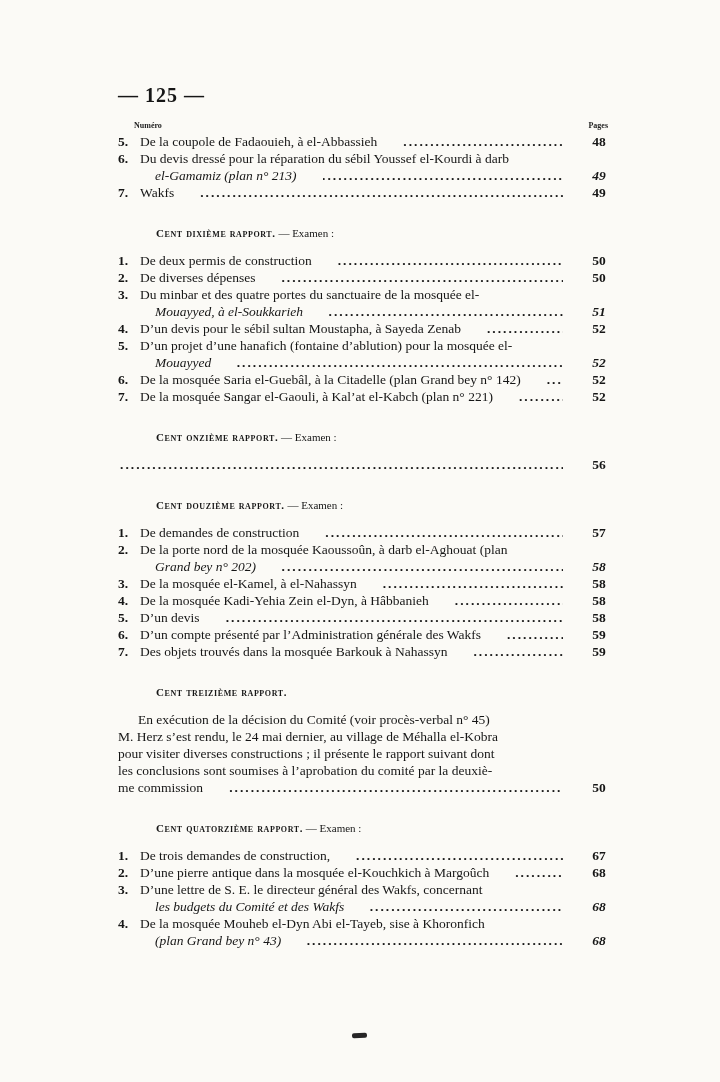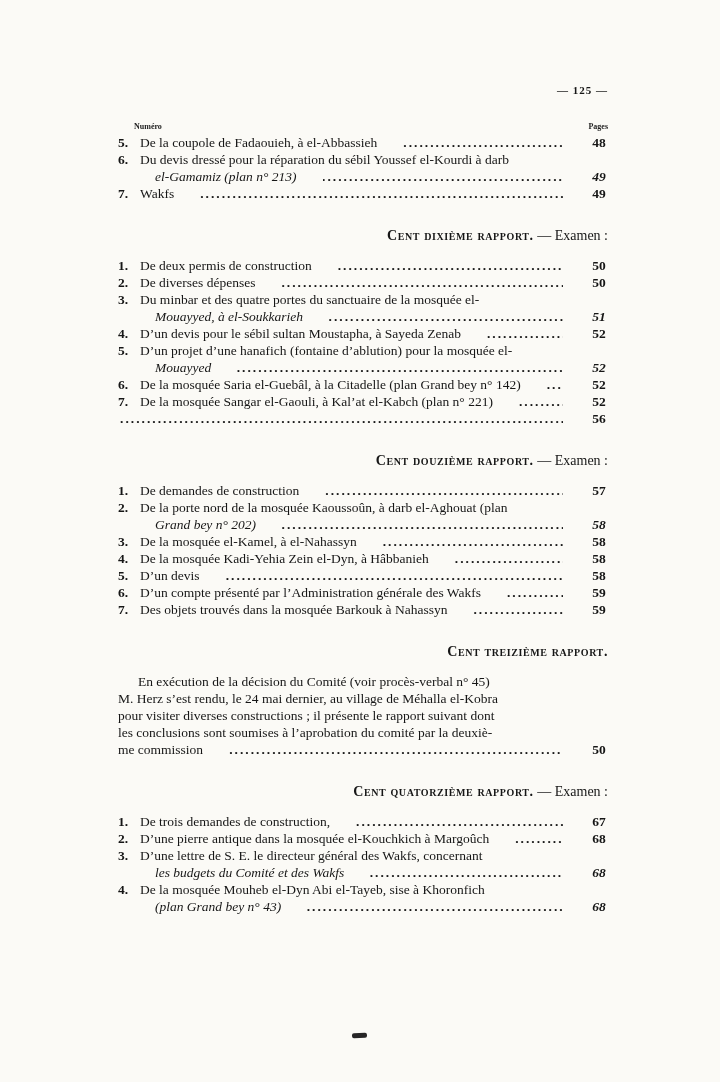--- a/index.html
+++ b/index.html
@@ -9,40 +9,39 @@
     font-family:"Liberation Serif","DejaVu Serif",serif;
     color:#161616;
     position:relative;
     overflow:hidden;
   }
   .page {
     position:absolute; inset:0;
     padding:84px 112px 0 118px;
   }
   .page-header {
-    text-align:right;
-    font-weight:700;
-    font-size:11px;
+    text-align:left;
+    font-weight:700;
+    font-size:20px;
     letter-spacing:1px;
-    margin-bottom:26px;
+    margin-bottom:14px;
   }
   .col-labels {
     display:flex;
     justify-content:space-between;
     font-size:8px;
     font-weight:700;
     color:#222;
     margin-bottom:3px;
     padding-left:16px;
   }
   .section { }
   .section-heading {
     margin:26px 0 13px 38px;
-    font-size:14px;
-    text-align:right;
+    font-size:11px;
   }
   .section-heading .sc {
     font-variant:small-caps;
     letter-spacing:0.6px;
     font-weight:600;
   }
   .section-heading .rest { font-weight:400; }
   .entry {
     display:flex;
     font-size:13.5px;
@@ -197,20 +196,21 @@
           <div class="body">
             <div class="line last">
               <span class="txt">De la mosquée Sangar el-Gaouli, à Kal’at el-Kabch (plan n° 221)</span>
               <span class="leader"></span>
               <span class="pg">52</span>
             </div>
           </div>
         </div>
       </section>
       <section class="section">
+        <div class="section-heading"><span class="sc">Cent onzième rapport.</span><span class="rest"> — Examen :</span></div>
         <div class="entry">
           <div class="body">
             <div class="line last">
               <span class="leader"></span>
               <span class="pg">56</span>
             </div>
           </div>
         </div>
       </section>
       <section class="section">

